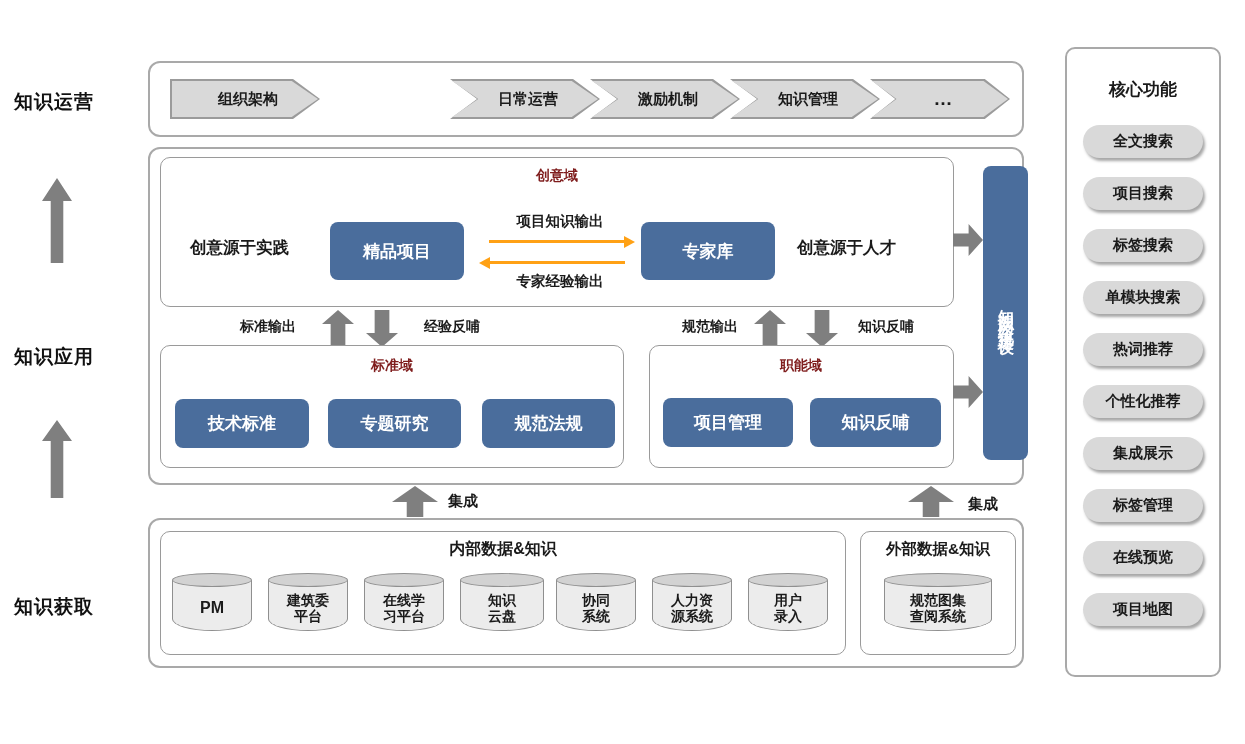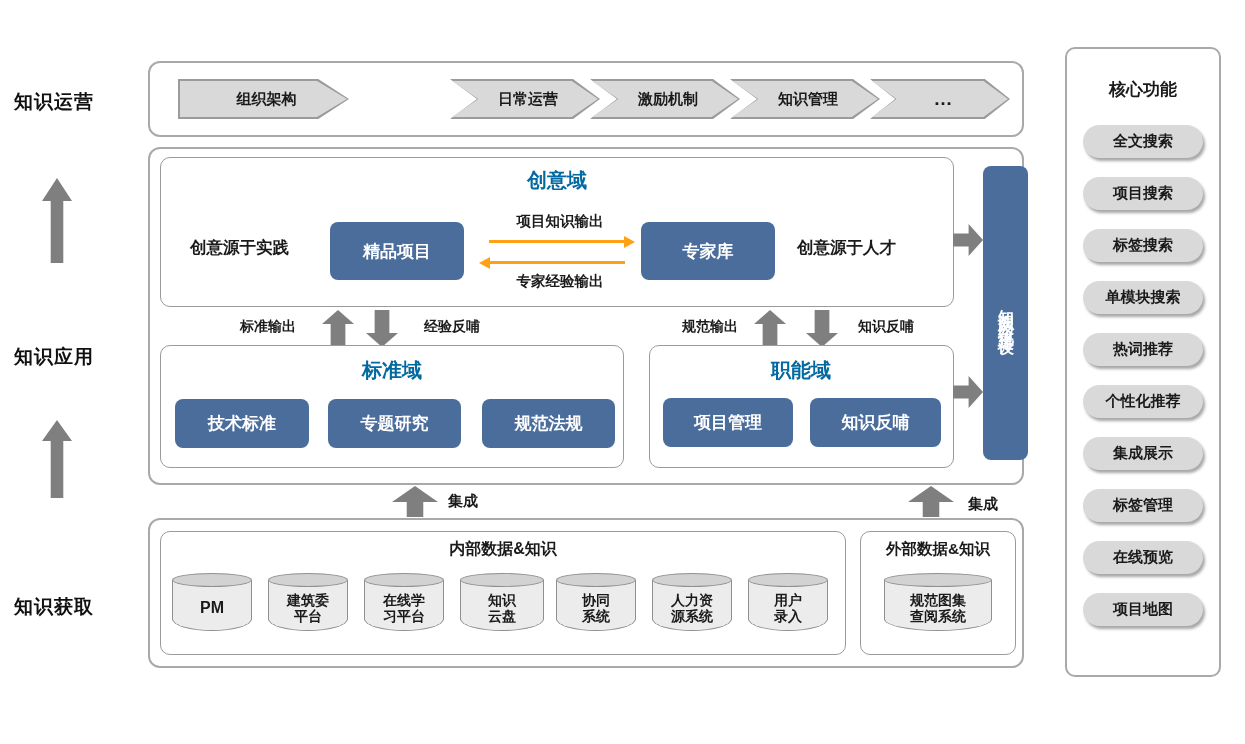--- a/index.html
+++ b/index.html
@@ -6,21 +6,21 @@
   .canvas {
     position:relative; width:1245px; height:744px; background:#ffffff;
     font-family:"Liberation Sans","DejaVu Sans",sans-serif; overflow:hidden; color:#1a1a1a;
   }
   .panel   { position:absolute; background:#fff; border:2px solid #a9a9a9; border-radius:12px; box-sizing:border-box; }
   .subpanel{ position:absolute; background:#fff; border:1.5px solid #9a9a9a; border-radius:10px; box-sizing:border-box; }
   .bluebox { position:absolute; background:#4A6D9C; border-radius:8px; color:#fff; font-weight:bold; font-size:17px;
              display:flex; align-items:center; justify-content:center; }
   .label   { position:absolute; font-weight:bold; }
   .center  { text-align:center; }
-  .orange-title { position:absolute; color:#0369a1; font-weight:bold; font-size:20px; text-align:center; }
+  .orange-title { position:absolute; color:#7f1d1d; font-weight:bold; font-size:14px; text-align:center; }
   .rail-label { position:absolute; font-weight:bold; font-size:19px; color:#111; letter-spacing:1px; }
 
   
   .garrow { position:absolute; background:#7f7f7f; }
   .up      { clip-path:polygon(50% 0,100% 38%,73% 38%,73% 100%,27% 100%,27% 38%,0 38%); }
   .down    { clip-path:polygon(50% 100%,100% 62%,73% 62%,73% 0,27% 0,27% 62%,0 62%); }
   .up-tall { clip-path:polygon(50% 0,100% 27%,71% 27%,71% 100%,29% 100%,29% 27%,0 27%); }
   .up-wide { clip-path:polygon(50% 0,100% 52%,68% 52%,68% 100%,32% 100%,32% 52%,0 52%); }
   .rightA  { clip-path:polygon(0 30%,52% 30%,52% 0,100% 50%,52% 100%,52% 70%,0 70%); }
 
@@ -65,21 +65,21 @@
 
 <div class="canvas">
 
   <div class="rail-label" style="left:14px; top:89px;">知识运营</div>
   <div class="garrow up-tall" style="left:42px; top:178px; width:30px; height:85px;"></div>
   <div class="rail-label" style="left:14px; top:344px;">知识应用</div>
   <div class="garrow up-tall" style="left:42px; top:420px; width:30px; height:78px;"></div>
   <div class="rail-label" style="left:14px; top:594px;">知识获取</div>
 
   <div class="panel" style="left:148px; top:61px; width:876px; height:76px;"></div>
-  <div class="chev first" style="left:178px; top:79px;padding-left:21px;">
+  <div class="chev first" style="left:170px; top:79px;">
     <div class="shape"></div>
       <div class="shape-in"></div>
     <div class="txt">组织架构</div>
   </div>
   <div class="chev" style="left:450px; top:79px;">
     <div class="shape"></div>
       <div class="shape-in"></div>
     <div class="txt">日常运营</div>
   </div>
   <div class="chev" style="left:590px; top:79px;">

